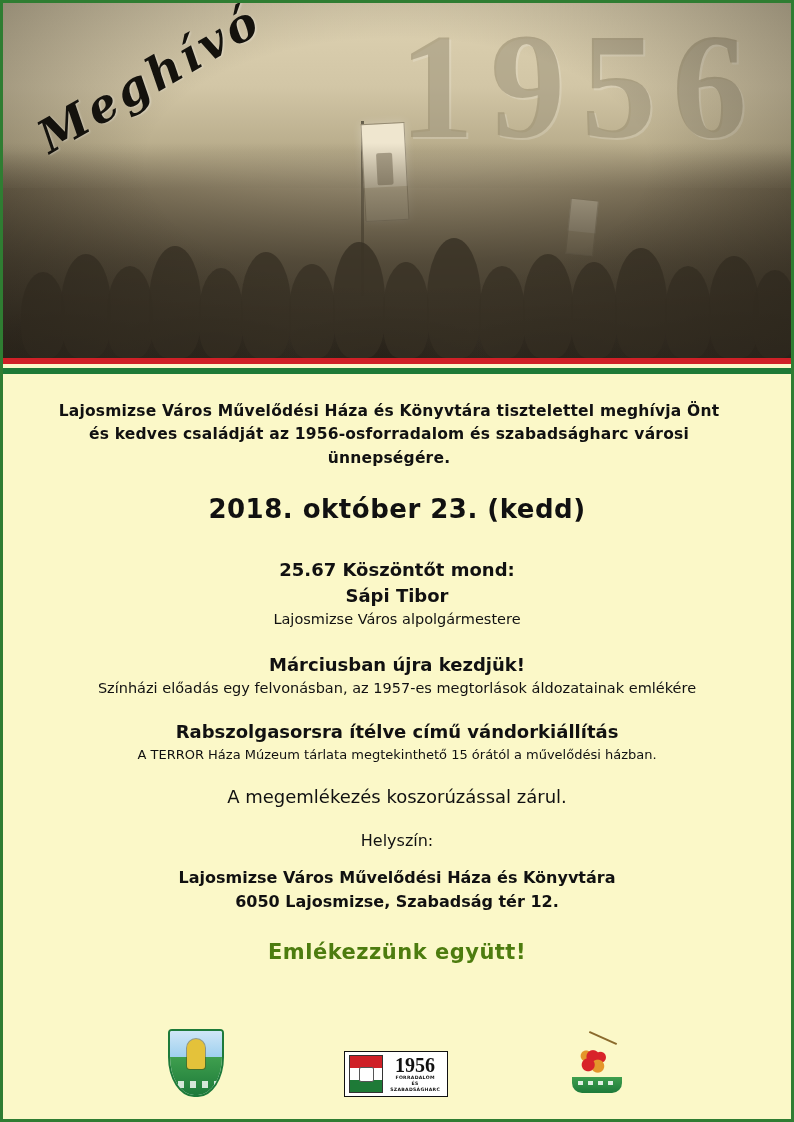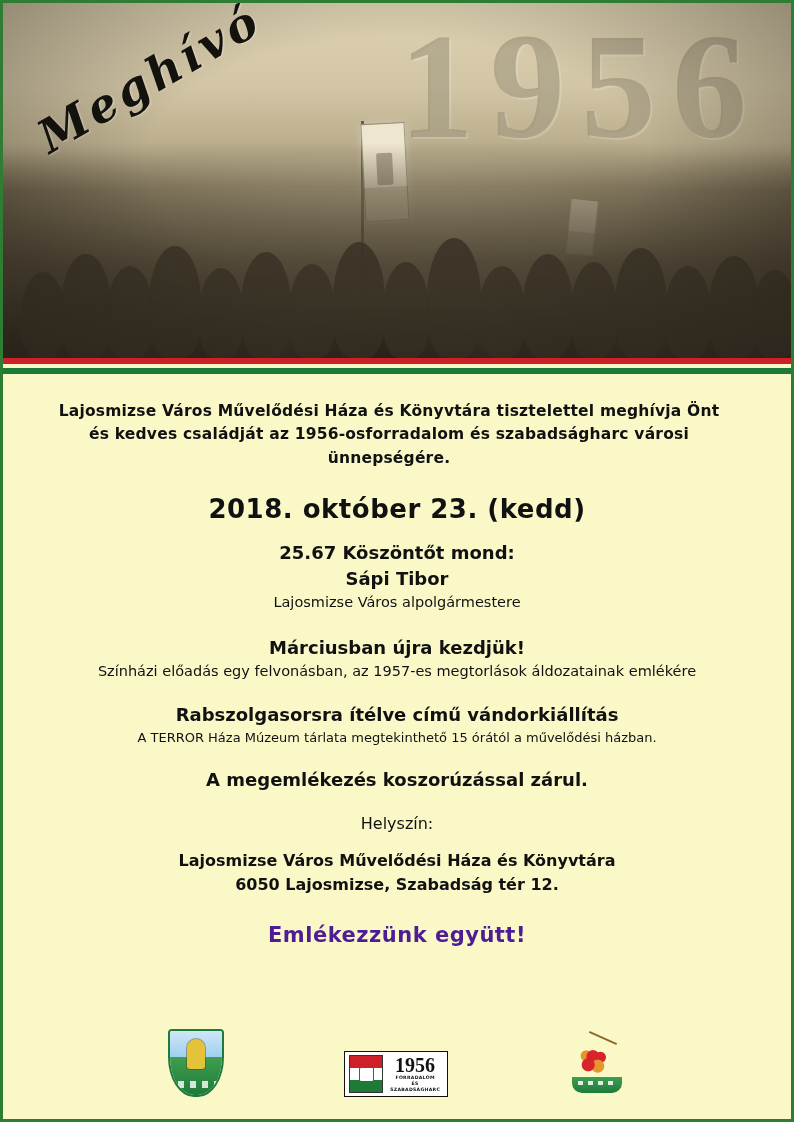--- a/index.html
+++ b/index.html
@@ -186,21 +186,21 @@
   .intro {
     font-size: 15.5px;
     font-weight: bold;
     line-height: 1.5;
     letter-spacing: 0.2px;
     margin: 0 24px 24px 8px;
   }
   .date-line {
     font-size: 26px;
     font-weight: bold;
-    margin-bottom: 16px;
+    margin-bottom: 33px;
     letter-spacing: 0.5px;
   }
   .block { margin-bottom: 22px; }
   .line-lg {
     font-size: 18px;
     font-weight: bold;
     line-height: 1.45;
   }
   .line-sm {
     font-size: 14.5px;
@@ -212,38 +212,38 @@
     font-weight: normal;
     line-height: 1.4;
   }
   .exhibit-title {
     font-size: 18px;
     font-weight: bold;
     margin-bottom: 4px;
   }
   .closing {
     font-size: 18px;
-    font-weight: bold;
+    font-weight: normal;
     margin-bottom: 24px;
   }
   .venue-head {
     font-size: 16px;
     font-weight: normal;
     margin-bottom: 16px;
   }
   .venue-line {
     font-size: 16px;
     font-weight: bold;
     line-height: 1.5;
   }
   .slogan {
     margin-top: 26px;
     font-size: 21px;
     font-weight: bold;
-    color: #4c1d95;
+    color: #4d7c0f;
     letter-spacing: 0.5px;
   }
 
   
   .logos {
     position: absolute;
     left: 0;
     right: 0;
     bottom: 22px;
     display: flex;

